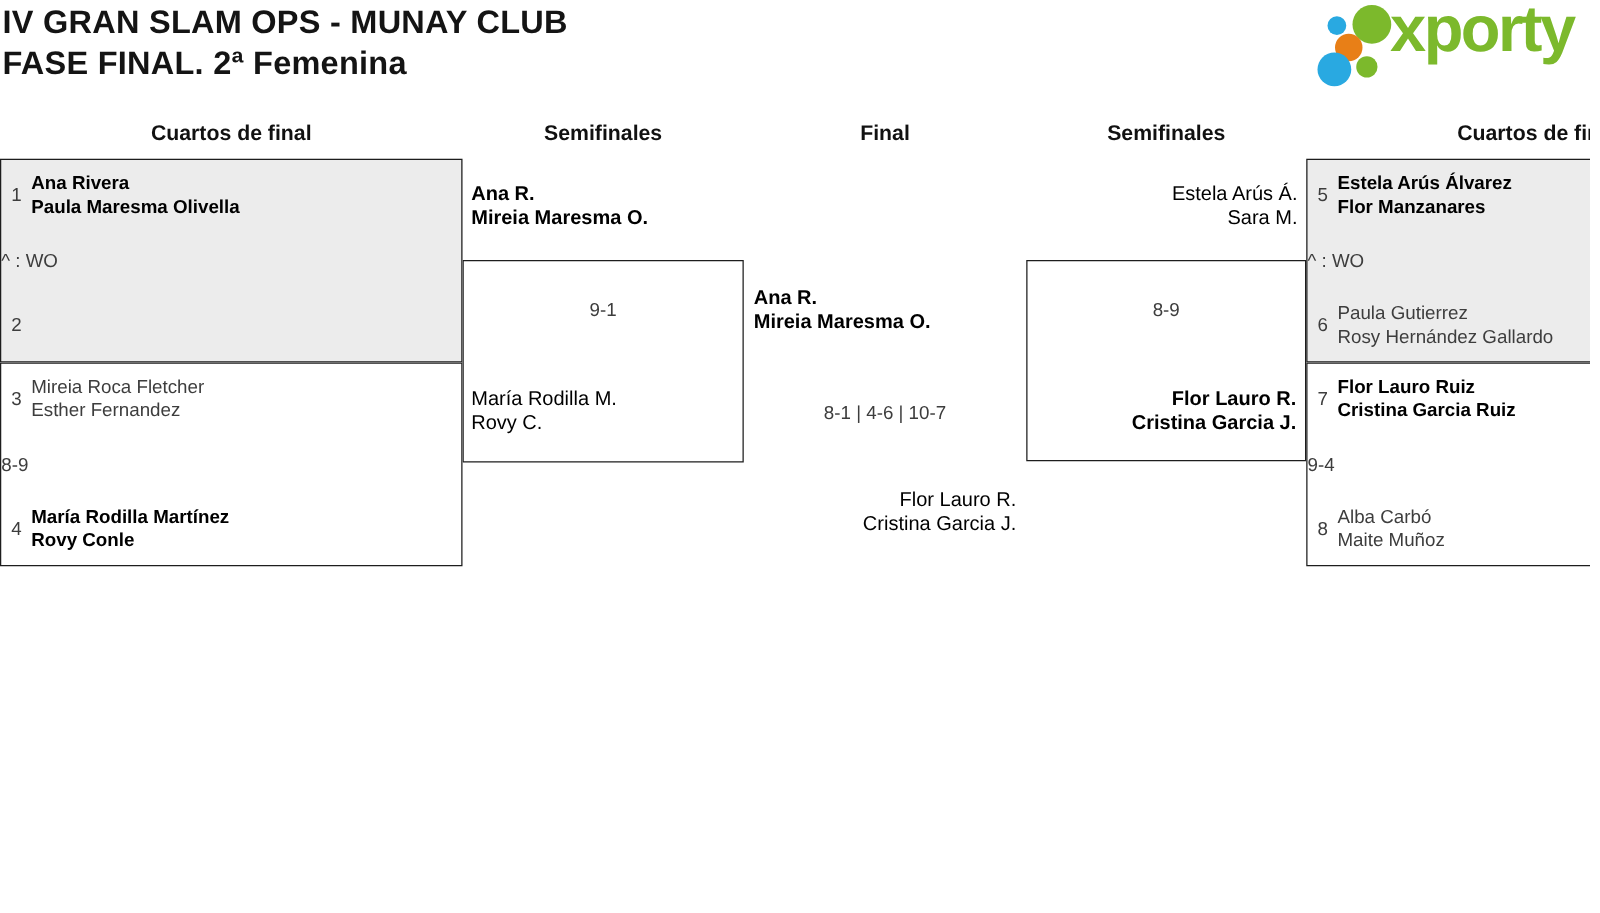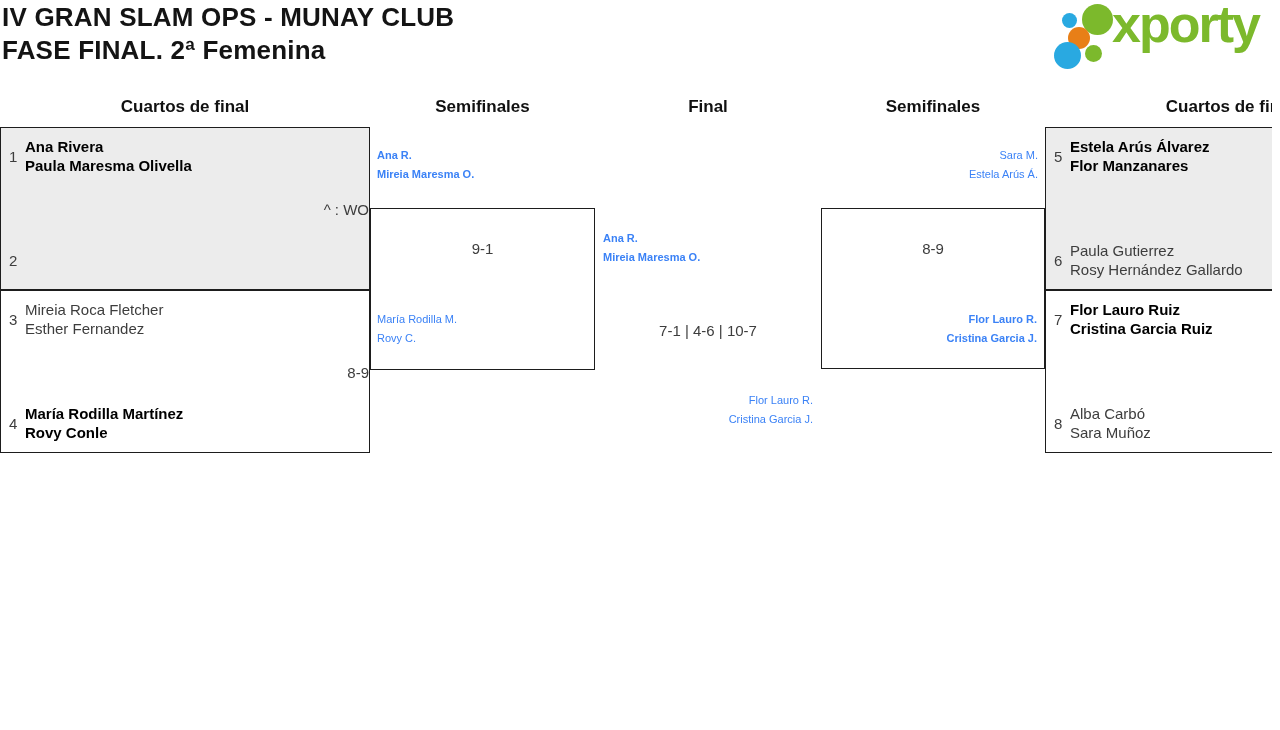--- a/index.html
+++ b/index.html
@@ -32,26 +32,26 @@
          border:1px solid #1d1d1d;background:#fff;}
   .match.shaded{background:#ececec;}
   .pair{position:absolute;left:8px;right:10px;display:flex;align-items:center;}
   .pair.top{top:8px;height:40px;}
   .pair.bottom{bottom:9px;height:40px;}
   .seed{flex:0 0 16px;width:16px;font-size:15px;color:#3d3d3d;}
   .names{font-size:15px;line-height:19px;color:#3d3d3d;}
   .names .nm{min-height:19px;}
   .winner{font-weight:bold;color:#000;}
   .score{position:absolute;left:0;right:0;top:50%;transform:translateY(-50%);
-         text-align:right;font-size:15px;color:#3d3d3d;}
+         text-align:left;font-size:15px;color:#3d3d3d;}
   
   .sfbox{position:absolute;box-sizing:border-box;border:1px solid #1d1d1d;background:#fff;}
   .sf-left-box{left:370px;top:208px;width:225px;height:162px;}
   .sf-right-box{left:821px;top:208px;width:224px;height:161px;}
-  .ftext{position:absolute;font-size:11px;line-height:19px;color:#3b82f6;}
+  .ftext{position:absolute;font-size:16px;line-height:19px;color:#000000;}
   .ftext .nm{min-height:19px;}
   .cscore{position:absolute;text-align:center;font-size:15px;color:#3d3d3d;}
   .ralign{text-align:right;}
 </style>
 </head>
 <body>
 
 <div class="page">
 
   <div class="title">
@@ -118,29 +118,29 @@
   <div class="cscore" style="left:370px;width:225px;top:240px">9-1</div>
   <div class="ftext" style="left:377px;top:310px">
     <div class="nm">María Rodilla M.</div>
     <div class="nm">Rovy C.</div>
   </div>
 
   <div class="ftext winner" style="left:603px;top:229px">
     <div class="nm">Ana R.</div>
     <div class="nm">Mireia Maresma O.</div>
   </div>
-  <div class="cscore" style="left:595px;width:226px;top:322px">7-1 | 4-6 | 10-7</div>
+  <div class="cscore" style="left:595px;width:226px;top:322px">8-1 | 4-6 | 10-7</div>
   <div class="ftext ralign" style="left:595px;width:218px;top:391px">
     <div class="nm">Flor Lauro R.</div>
     <div class="nm">Cristina Garcia J.</div>
   </div>
 
   <div class="ftext ralign" style="left:821px;width:217px;top:146px">
+    <div class="nm">Estela Arús Á.</div>
     <div class="nm">Sara M.</div>
-    <div class="nm">Estela Arús Á.</div>
   </div>
   <div class="sfbox sf-right-box"></div>
   <div class="cscore" style="left:821px;width:224px;top:240px">8-9</div>
   <div class="ftext ralign winner" style="left:821px;width:216px;top:310px">
     <div class="nm">Flor Lauro R.</div>
     <div class="nm">Cristina Garcia J.</div>
   </div>
 
   <div class="match shaded" style="left:1045px;top:127px">
     <div class="pair top">
@@ -166,18 +166,18 @@
       <span class="names winner">
         <div class="nm">Flor Lauro Ruiz</div>
         <div class="nm">Cristina Garcia Ruiz</div>
       </span>
     </div>
     <div class="score">9-4</div>
     <div class="pair bottom">
       <span class="seed">8</span>
       <span class="names">
         <div class="nm">Alba Carbó</div>
-        <div class="nm">Sara Muñoz</div>
+        <div class="nm">Maite Muñoz</div>
       </span>
     </div>
   </div>
 
 </div>
 
 </body></html>

